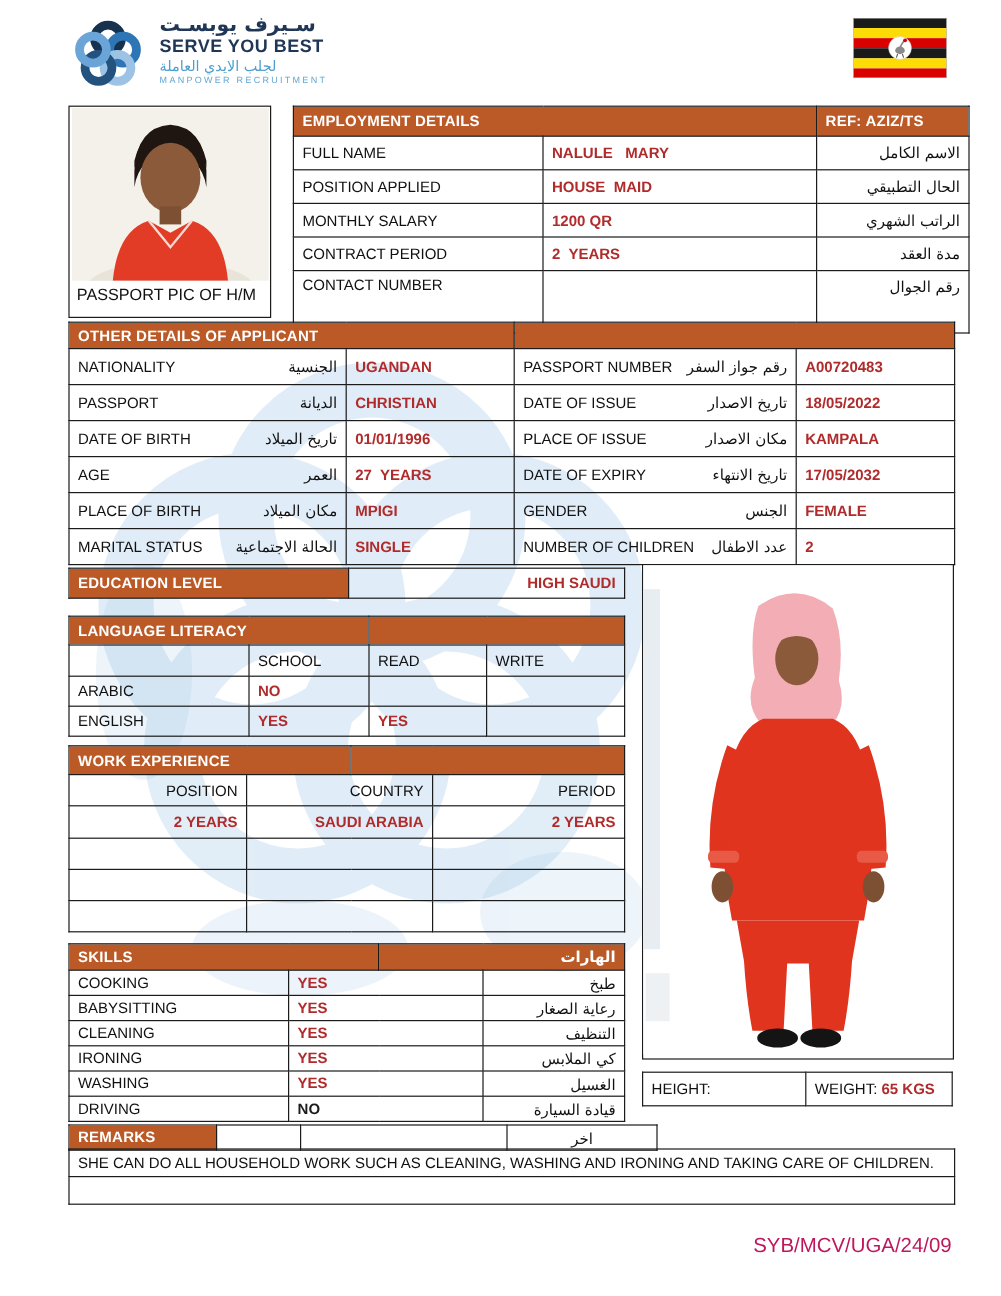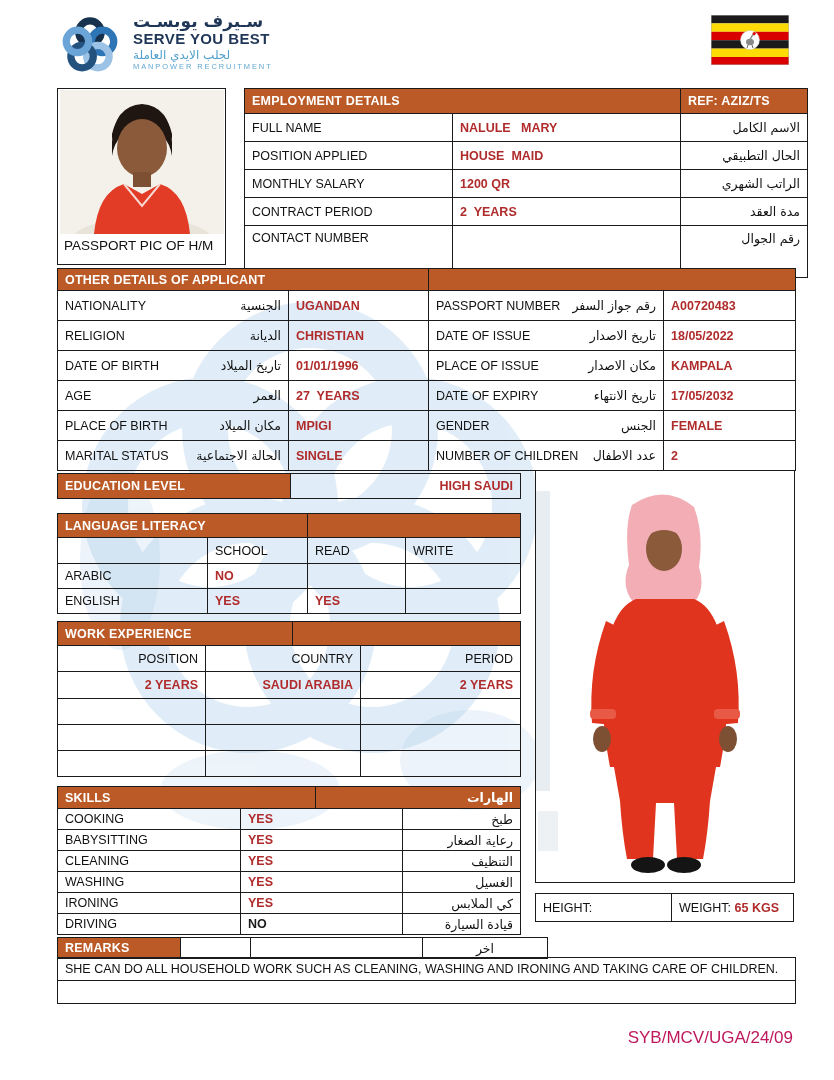--- a/index.html
+++ b/index.html
@@ -162,21 +162,21 @@
         <td colspan="2" class="orange">OTHER DETAILS OF APPLICANT</td>
         <td colspan="2" class="orange"></td>
       </tr>
       <tr class="h29">
         <td class="flexcell"><span class="lblcell"><span>NATIONALITY</span><span class="arfont">الجنسية</span></span></td>
         <td class="red">UGANDAN</td>
         <td class="flexcell"><span class="lblcell"><span>PASSPORT NUMBER</span><span class="arfont">رقم جواز السفر</span></span></td>
         <td class="red">A00720483</td>
       </tr>
       <tr class="h29">
-        <td class="flexcell"><span class="lblcell"><span>RELIGION</span><span class="arfont">الديانة</span></span></td>
+        <td class="flexcell"><span class="lblcell"><span>PASSPORT</span><span class="arfont">الديانة</span></span></td>
         <td class="red">CHRISTIAN</td>
         <td class="flexcell"><span class="lblcell"><span>DATE OF ISSUE</span><span class="arfont">تاريخ الاصدار</span></span></td>
         <td class="red">18/05/2022</td>
       </tr>
       <tr class="h29">
         <td class="flexcell"><span class="lblcell"><span>DATE OF BIRTH</span><span class="arfont">تاريخ الميلاد</span></span></td>
         <td class="red">01/01/1996</td>
         <td class="flexcell"><span class="lblcell"><span>PLACE OF ISSUE</span><span class="arfont">مكان الاصدار</span></span></td>
         <td class="red">KAMPALA</td>
       </tr>
@@ -329,28 +329,28 @@
         <td>BABYSITTING</td>
         <td colspan="2" class="red">YES</td>
         <td class="artd">رعاية الصغار</td>
       </tr>
       <tr class="h20">
         <td>CLEANING</td>
         <td colspan="2" class="red">YES</td>
         <td class="artd">التنظيف</td>
       </tr>
       <tr class="h20">
+        <td>IRONING</td>
+        <td colspan="2" class="red">YES</td>
+        <td class="artd">كي الملابس</td>
+      </tr>
+      <tr class="h20">
         <td>WASHING</td>
         <td colspan="2" class="red">YES</td>
         <td class="artd">الغسيل</td>
-      </tr>
-      <tr class="h20">
-        <td>IRONING</td>
-        <td colspan="2" class="red">YES</td>
-        <td class="artd">كي الملابس</td>
       </tr>
       <tr class="h20">
         <td>DRIVING</td>
         <td colspan="2" class="blackval">NO</td>
         <td class="artd">قيادة السيارة</td>
       </tr>
     </tbody>
       </table>
 
     <table class="abs" style="left:535px;top:893px;width:258px;">

